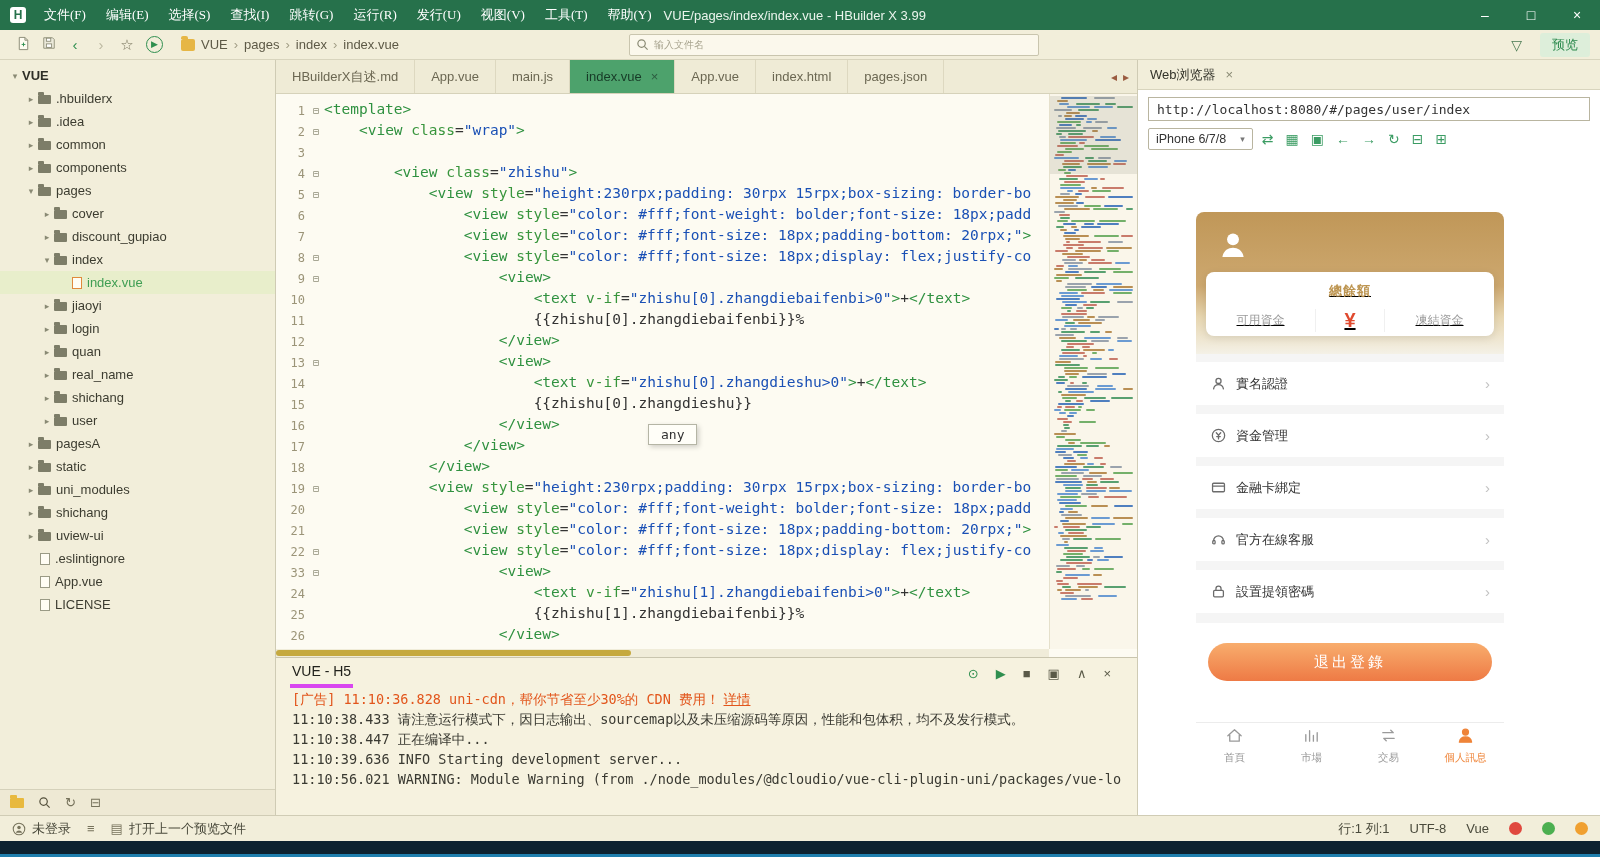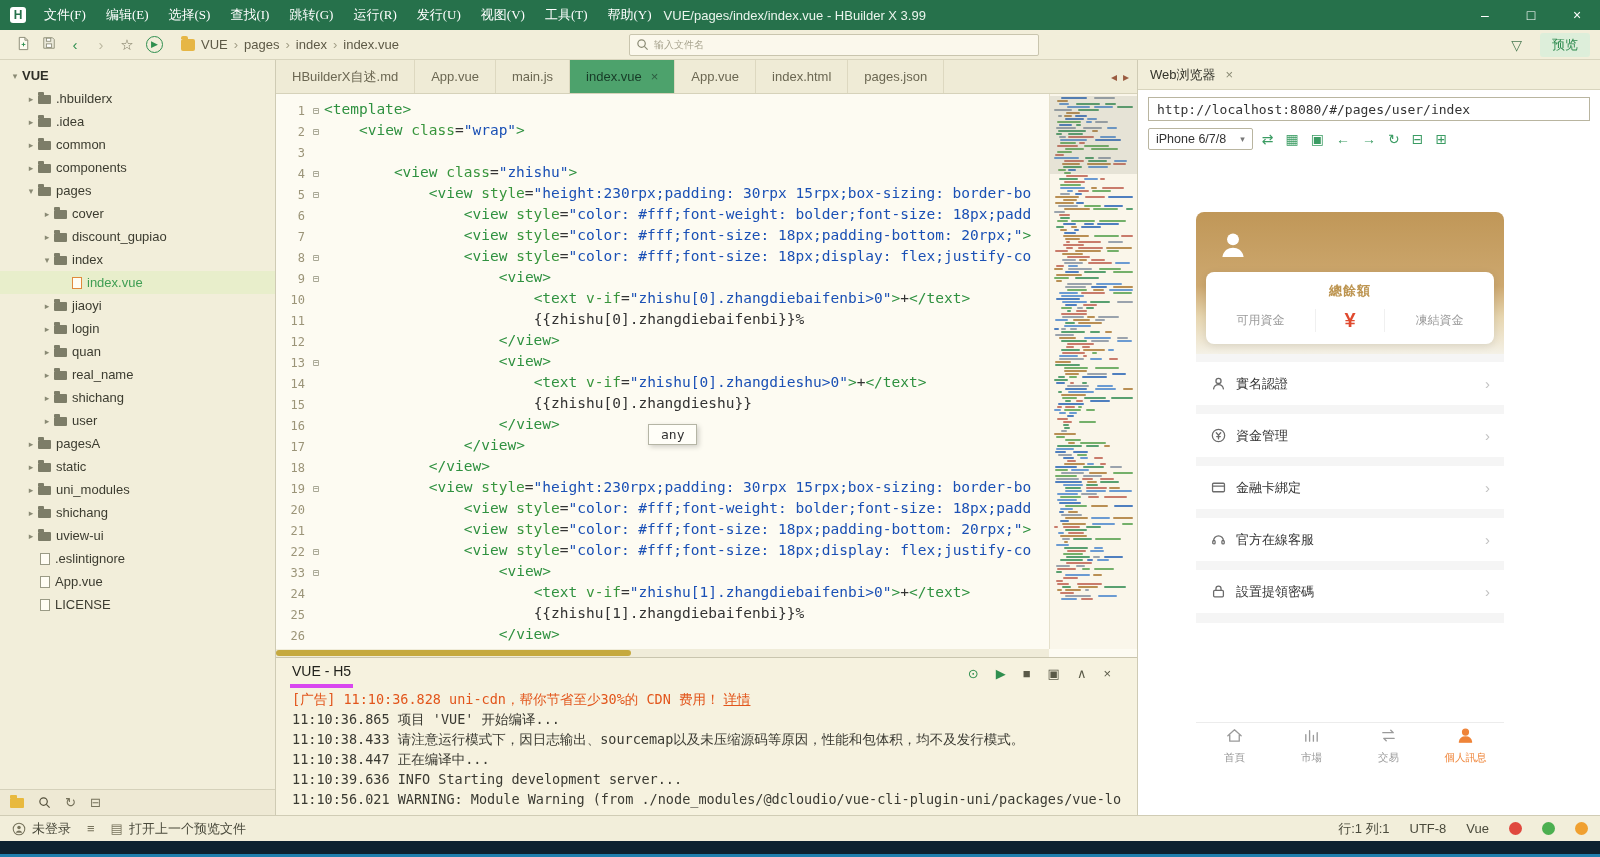--- a/index.html
+++ b/index.html
@@ -104,21 +104,21 @@
   .device-select { display:flex; align-items:center; gap:14px; border:1px solid #b9b5a0; height:22px; padding:0 7px; font-size:12.5px; color:#333; border-radius:2px; }
   .device-caret { font-size:9px; color:#777; }
   .dv-icon { color:#3b9c63; font-size:14px; }
   .bp-preview { flex:1; background:#fff; overflow:hidden; }
 
   
   .phone { width:308px; margin:56px 0 0 58px; height:556px; display:flex; flex-direction:column; background:#fff; }
   .phone-top { height:142px; flex:none; position:relative; border-radius:8px 8px 0 0;
     background:linear-gradient(180deg,#c09758 0%,#cda86f 52%,#e7d6b0 74%,#f4f1e7 100%); }
   .avatar { position:absolute; left:20px; top:16px; width:34px; height:34px; }
-  .balance-card { position:absolute; left:10px; right:10px; top:60px; height:72px; background:#fff; border-radius:8px; box-shadow:0 2px 8px rgba(0,0,0,.10); }
+  .balance-card { position:absolute; left:10px; right:10px; top:60px; height:64px; background:#fff; border-radius:8px; box-shadow:0 2px 8px rgba(0,0,0,.10);text-decoration:underline; }
   .balance-title { text-align:center; font-size:13px; font-weight:bold; color:#bd9551; margin-top:10px; letter-spacing:1px; }
   .balance-row { display:flex; align-items:center; margin-top:9px; }
   .balance-cell { flex:1; text-align:center; font-size:12px; color:#9b9b9b; }
   .balance-cur { width:70px; text-align:center; font-size:20px; font-weight:bold; color:#e04a2f; border-left:1px solid #f0f0f0; border-right:1px solid #f0f0f0; }
   .phone-menu { background:#f5f5f5; padding:8px 0 1px; flex:none; }
   .pm-row { height:43px; background:#fff; display:flex; align-items:center; padding:0 14px; margin-bottom:9px; }
   .pm-icon { width:17px; height:17px; flex:none; }
   .pm-icon svg { width:17px; height:17px; }
   .pm-icon svg * { fill:none; stroke:#6b6b6b; stroke-width:1.2; stroke-linecap:round; stroke-linejoin:round; }
   .pm-label { font-size:13px; color:#333; margin-left:9px; }
@@ -1214,21 +1214,20 @@
               <span class="c-icon">⊙</span>
               <span class="c-icon">▶</span>
               <span class="c-icon dark">■</span>
               <span class="c-icon dark">▣</span>
               <span class="c-icon dark">∧</span>
               <span class="c-icon dark">×</span>
             </span>
         </div>
         <div class="console-lines">
             <div class="console-line ad"><span>[广告] 11:10:36.828 uni-cdn，帮你节省至少30%的 CDN 费用！</span><span class="detail-link">详情</span></div>
-            <div class="console-line"><span>11:10:36.865 项目 'VUE' 开始编译...</span></div>
             <div class="console-line"><span>11:10:38.433 请注意运行模式下，因日志输出、sourcemap以及未压缩源码等原因，性能和包体积，均不及发行模式。</span></div>
             <div class="console-line"><span>11:10:38.447 正在编译中...</span></div>
             <div class="console-line"><span>11:10:39.636  INFO  Starting development server...</span></div>
             <div class="console-line"><span>11:10:56.021 WARNING: Module Warning (from ./node_modules/@dcloudio/vue-cli-plugin-uni/packages/vue-loader/lib/loaders/te</span></div>
           </div>
       </div>
     </div>
 
     <aside class="browser-panel">
       <div class="bp-header">
@@ -1309,20 +1308,21 @@
               </div>
               <div class="pm-row">
                 <span class="pm-icon"><svg viewBox="0 0 16 16">
                     <rect x="3.4" y="7" width="9.2" height="6" rx="1"></rect>
                     <path d="M5.6 7V5.4a2.4 2.4 0 014.8 0V7"></path>
                   </svg></span>
                 <span class="pm-label">設置提領密碼</span>
                 <span class="pm-chev">›</span>
               </div>
             </div>
+          <div class="logout-btn">退出登錄</div>
           <div class="phone-spacer"></div>
           <div class="phone-tabbar">
               <div class="pt-item">
                 <span class="pt-ic"><svg viewBox="0 0 20 20">
                     <path d="M3 10.2L10 4l7 6.2M5 9.2V16h10V9.2"></path>
                   </svg></span>
                 <span class="pt-label">首頁</span>
               </div>
               <div class="pt-item">
                 <span class="pt-ic"><svg viewBox="0 0 20 20">

